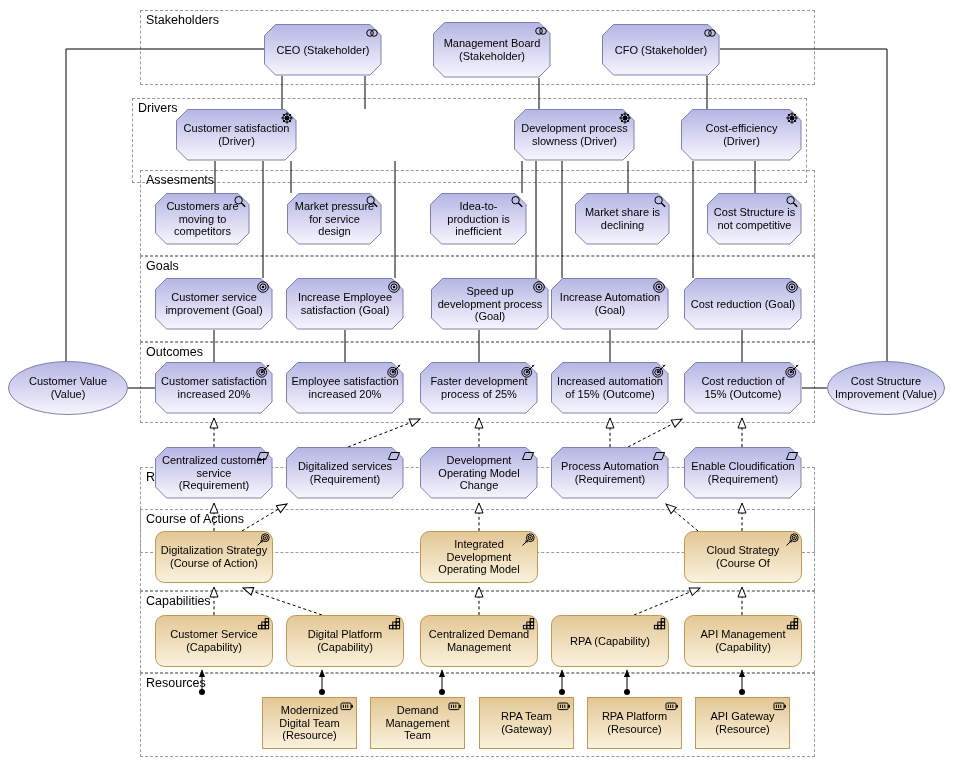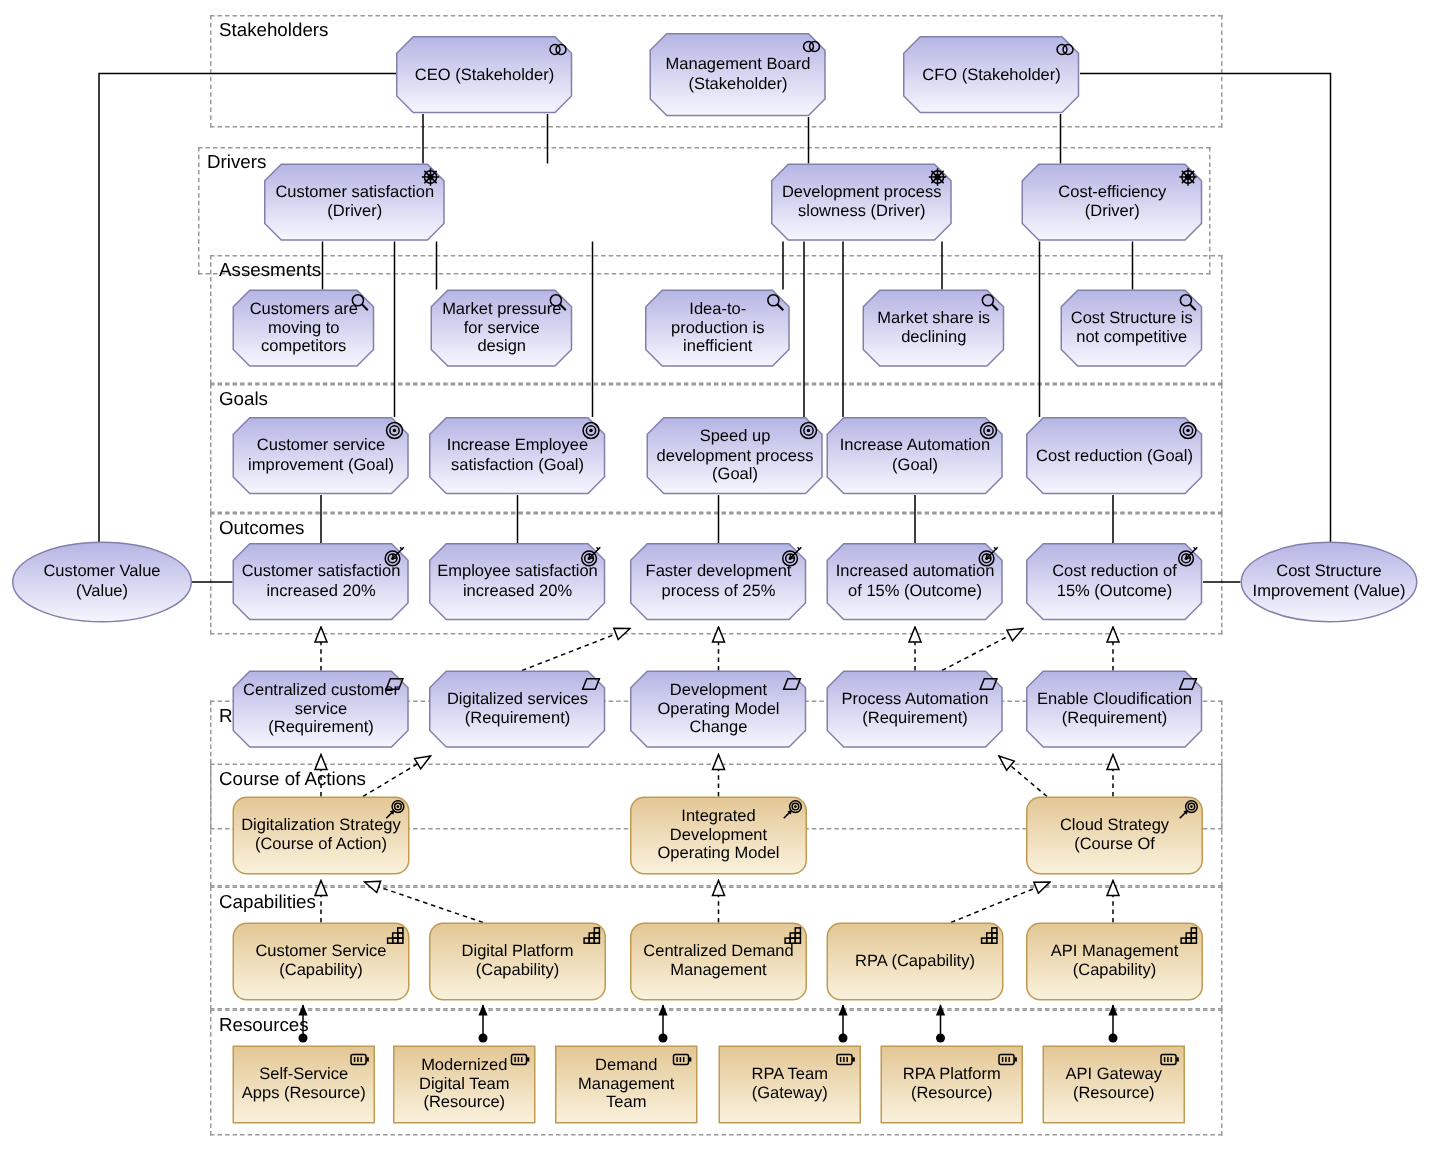--- a/index.html
+++ b/index.html
@@ -517,91 +517,78 @@
       <span class="lbl">API Management (Capability)</span>
       <span class="ic"><svg width="14" height="14" viewBox="0 0 14 14">
           <rect x="9.2" y="1.6" width="3.4" height="3.4"></rect>
           <rect x="9.2" y="5" width="3.4" height="3.4"></rect>
           <rect x="9.2" y="8.4" width="3.4" height="3.4"></rect>
           <rect x="5.8" y="5" width="3.4" height="3.4"></rect>
           <rect x="5.8" y="8.4" width="3.4" height="3.4"></rect>
           <rect x="2.4" y="8.4" width="3.4" height="3.4"></rect>
         </svg></span>
     </div>
-    <div class="node" style="left: 155px; top: 697px; width: 95px; height: 52px;">
+    <div class="node" style="left: 262px; top: 697px; width: 95px; height: 52px;">
       <svg class="shape" width="95" height="52">
         <rect x="0.5" y="0.5" width="94" height="51" fill="url(#gTan)" stroke="#c09a52"></rect>
       </svg>
-      <span class="lbl">Self-Service Apps (Resource)</span>
+      <span class="lbl">Modernized Digital Team (Resource)</span>
       <span class="ic"><svg width="14" height="14" viewBox="0 0 14 14">
           <rect x="1" y="4" width="10" height="6.6" rx="1.2"></rect>
           <rect x="11.2" y="5.9" width="1.7" height="2.8" fill="#000" stroke="none"></rect>
           <line x1="3.4" y1="5.6" x2="3.4" y2="9"></line>
           <line x1="5.6" y1="5.6" x2="5.6" y2="9"></line>
           <line x1="7.8" y1="5.6" x2="7.8" y2="9"></line>
         </svg></span>
     </div>
-    <div class="node" style="left: 262px; top: 697px; width: 95px; height: 52px;">
+    <div class="node" style="left: 370px; top: 697px; width: 95px; height: 52px;">
       <svg class="shape" width="95" height="52">
         <rect x="0.5" y="0.5" width="94" height="51" fill="url(#gTan)" stroke="#c09a52"></rect>
       </svg>
-      <span class="lbl">Modernized Digital Team (Resource)</span>
+      <span class="lbl">Demand Management Team</span>
       <span class="ic"><svg width="14" height="14" viewBox="0 0 14 14">
           <rect x="1" y="4" width="10" height="6.6" rx="1.2"></rect>
           <rect x="11.2" y="5.9" width="1.7" height="2.8" fill="#000" stroke="none"></rect>
           <line x1="3.4" y1="5.6" x2="3.4" y2="9"></line>
           <line x1="5.6" y1="5.6" x2="5.6" y2="9"></line>
           <line x1="7.8" y1="5.6" x2="7.8" y2="9"></line>
         </svg></span>
     </div>
-    <div class="node" style="left: 370px; top: 697px; width: 95px; height: 52px;">
+    <div class="node" style="left: 479px; top: 697px; width: 95px; height: 52px;">
       <svg class="shape" width="95" height="52">
         <rect x="0.5" y="0.5" width="94" height="51" fill="url(#gTan)" stroke="#c09a52"></rect>
       </svg>
-      <span class="lbl">Demand Management Team</span>
+      <span class="lbl">RPA Team (Gateway)</span>
       <span class="ic"><svg width="14" height="14" viewBox="0 0 14 14">
           <rect x="1" y="4" width="10" height="6.6" rx="1.2"></rect>
           <rect x="11.2" y="5.9" width="1.7" height="2.8" fill="#000" stroke="none"></rect>
           <line x1="3.4" y1="5.6" x2="3.4" y2="9"></line>
           <line x1="5.6" y1="5.6" x2="5.6" y2="9"></line>
           <line x1="7.8" y1="5.6" x2="7.8" y2="9"></line>
         </svg></span>
     </div>
-    <div class="node" style="left: 479px; top: 697px; width: 95px; height: 52px;">
+    <div class="node" style="left: 587px; top: 697px; width: 95px; height: 52px;">
       <svg class="shape" width="95" height="52">
         <rect x="0.5" y="0.5" width="94" height="51" fill="url(#gTan)" stroke="#c09a52"></rect>
       </svg>
-      <span class="lbl">RPA Team (Gateway)</span>
+      <span class="lbl">RPA Platform (Resource)</span>
       <span class="ic"><svg width="14" height="14" viewBox="0 0 14 14">
           <rect x="1" y="4" width="10" height="6.6" rx="1.2"></rect>
           <rect x="11.2" y="5.9" width="1.7" height="2.8" fill="#000" stroke="none"></rect>
           <line x1="3.4" y1="5.6" x2="3.4" y2="9"></line>
           <line x1="5.6" y1="5.6" x2="5.6" y2="9"></line>
           <line x1="7.8" y1="5.6" x2="7.8" y2="9"></line>
         </svg></span>
     </div>
-    <div class="node" style="left: 587px; top: 697px; width: 95px; height: 52px;">
+    <div class="node" style="left: 695px; top: 697px; width: 95px; height: 52px;">
       <svg class="shape" width="95" height="52">
         <rect x="0.5" y="0.5" width="94" height="51" fill="url(#gTan)" stroke="#c09a52"></rect>
       </svg>
-      <span class="lbl">RPA Platform (Resource)</span>
+      <span class="lbl">API Gateway (Resource)</span>
       <span class="ic"><svg width="14" height="14" viewBox="0 0 14 14">
           <rect x="1" y="4" width="10" height="6.6" rx="1.2"></rect>
           <rect x="11.2" y="5.9" width="1.7" height="2.8" fill="#000" stroke="none"></rect>
           <line x1="3.4" y1="5.6" x2="3.4" y2="9"></line>
           <line x1="5.6" y1="5.6" x2="5.6" y2="9"></line>
           <line x1="7.8" y1="5.6" x2="7.8" y2="9"></line>
         </svg></span>
     </div>
-    <div class="node" style="left: 695px; top: 697px; width: 95px; height: 52px;">
-      <svg class="shape" width="95" height="52">
-        <rect x="0.5" y="0.5" width="94" height="51" fill="url(#gTan)" stroke="#c09a52"></rect>
-      </svg>
-      <span class="lbl">API Gateway (Resource)</span>
-      <span class="ic"><svg width="14" height="14" viewBox="0 0 14 14">
-          <rect x="1" y="4" width="10" height="6.6" rx="1.2"></rect>
-          <rect x="11.2" y="5.9" width="1.7" height="2.8" fill="#000" stroke="none"></rect>
-          <line x1="3.4" y1="5.6" x2="3.4" y2="9"></line>
-          <line x1="5.6" y1="5.6" x2="5.6" y2="9"></line>
-          <line x1="7.8" y1="5.6" x2="7.8" y2="9"></line>
-        </svg></span>
-    </div>
   </div>
 
 </body></html>

